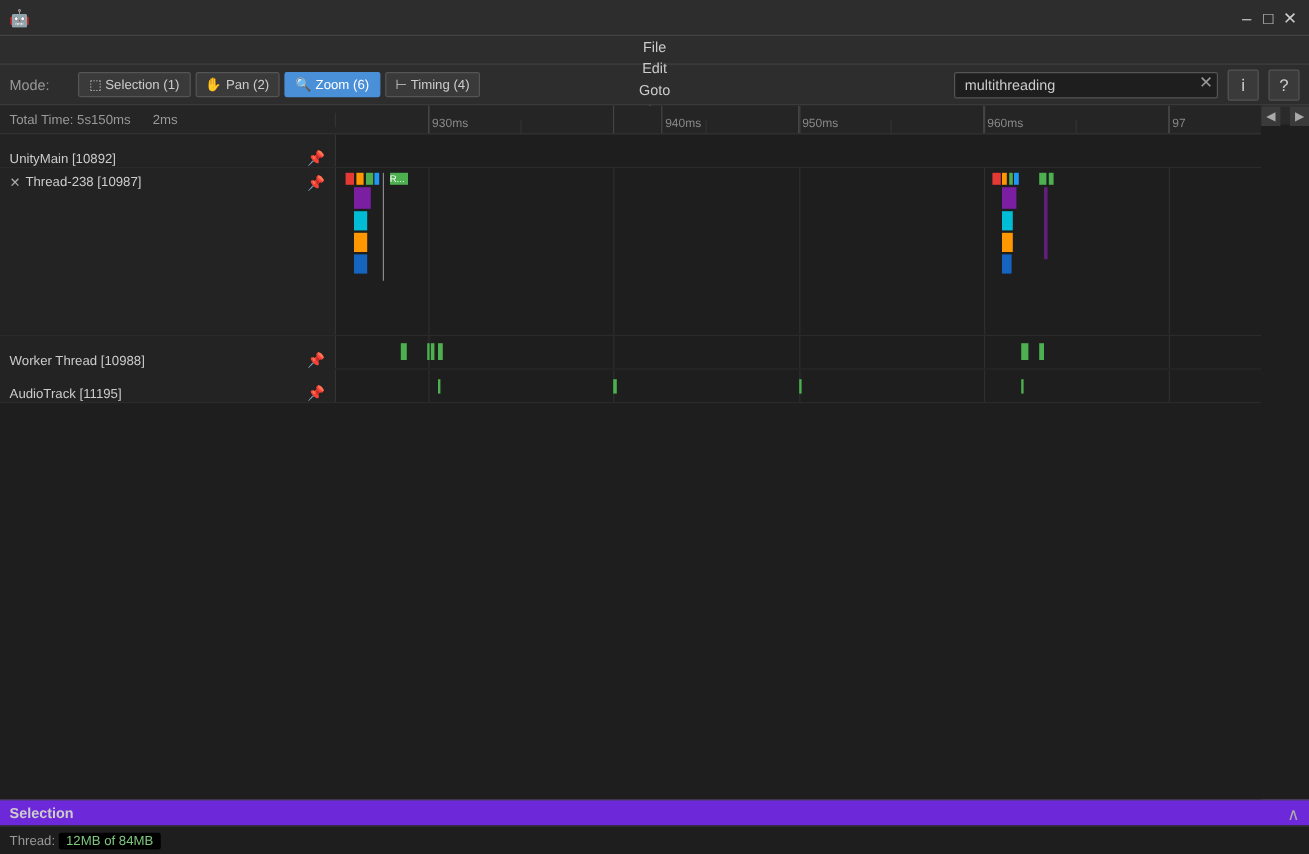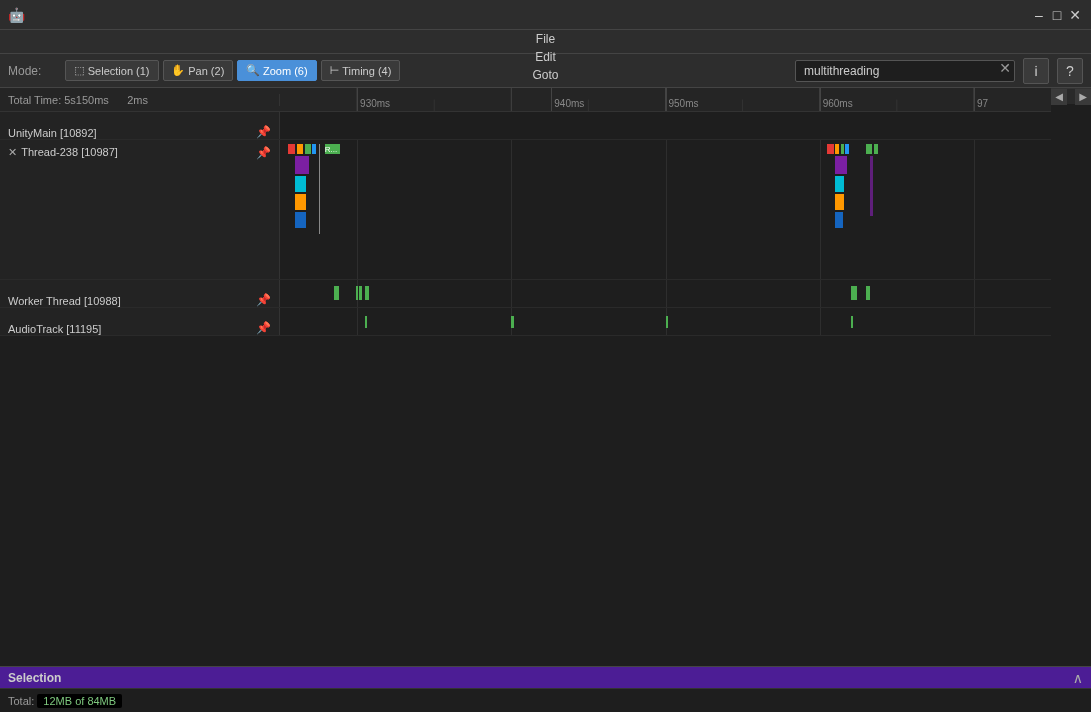--- a/index.html
+++ b/index.html
@@ -268,21 +268,21 @@
       cursor: pointer;
       display: flex;
       align-items: center;
       justify-content: center;
       font-size: 10px;
     }
 
     
     #selection-panel {
       height: 22px;
-      background: #4c1d95;
+      background: #6d28d9;
       border-top: 1px solid #444;
       display: flex;
       align-items: center;
       padding: 0 8px;
       justify-content: space-between;
     }
     #selection-title {
       font-size: 12px;
       font-weight: 600;
       color: #ccc;
@@ -525,16 +525,16 @@
     <button class="scroll-arrow">▶</button>
   </div>
 </div>
 
 <div id="selection-panel">
   <span id="selection-title">Selection</span>
   <button id="selection-collapse">∧</button>
 </div>
 
 <div id="status-bar">
-  <span>Total:</span>
+  <span>Thread:</span>
   &nbsp;
   <span id="server-info">12MB of 84MB</span>
 </div>
 
 </body></html>

